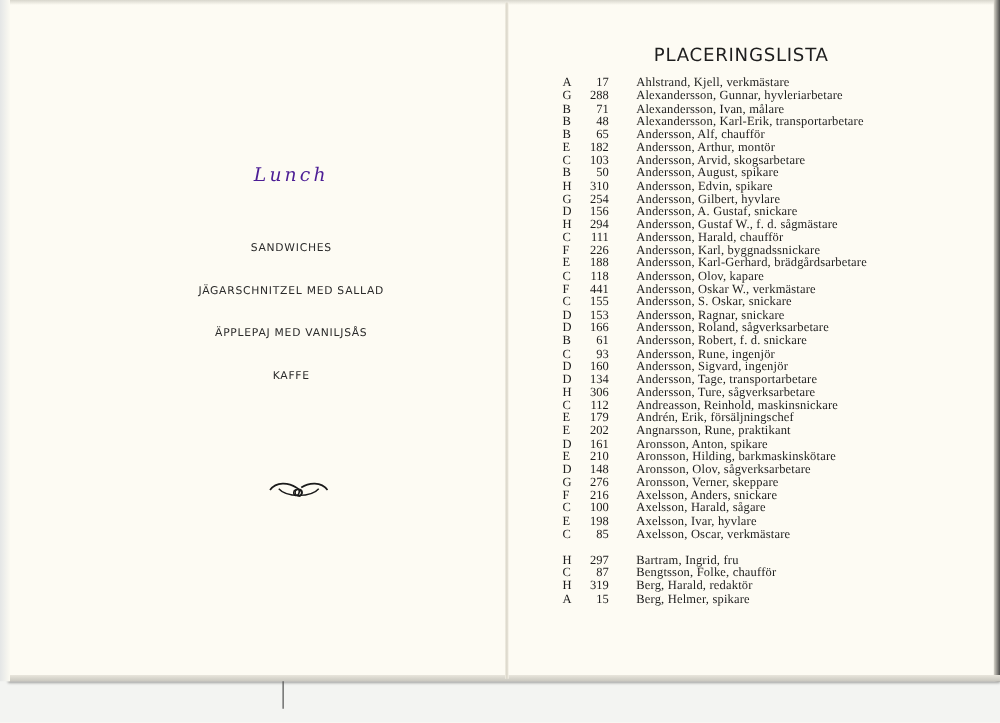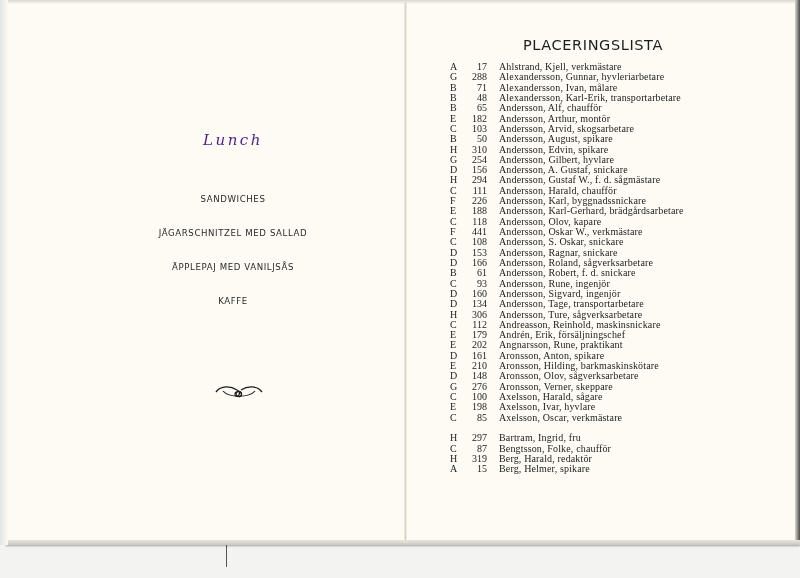--- a/index.html
+++ b/index.html
@@ -57,21 +57,21 @@
     color: #1e1e1e; font-weight: normal;
   }
   .rows { position: absolute; left: 43px; top: 62px; }
   .row {
     height: 10.32px; line-height: 10.32px; font-size: 10px; color: #1c1c1c;
     white-space: nowrap; position: relative;
     font-family: "Liberation Serif", serif;
   }
   .row .grp { display: inline-block; width: 12px; }
   .row .num { display: inline-block; width: 25px; text-align: right; }
-  .row .name { display: inline-block; margin-left: 12px; letter-spacing: 0.15px; text-align: right; }
+  .row .name { display: inline-block; margin-left: 22px; letter-spacing: 0.15px; text-align: right; }
   .gap { height: 10.5px; }
 </style>
 </head>
 <body>
 
 <div class="booklet"></div>
 <div class="topstrip"></div>
 <div class="leftedge"></div>
 <div class="rightedge"></div>
 <div class="bottomshadow"></div>
@@ -105,35 +105,36 @@
       <div class="row"><span class="grp">B</span><span class="num">50</span><span class="name">Andersson, August, spikare</span></div>
       <div class="row"><span class="grp">H</span><span class="num">310</span><span class="name">Andersson, Edvin, spikare</span></div>
       <div class="row"><span class="grp">G</span><span class="num">254</span><span class="name">Andersson, Gilbert, hyvlare</span></div>
       <div class="row"><span class="grp">D</span><span class="num">156</span><span class="name">Andersson, A. Gustaf, snickare</span></div>
       <div class="row"><span class="grp">H</span><span class="num">294</span><span class="name">Andersson, Gustaf W., f. d. sågmästare</span></div>
       <div class="row"><span class="grp">C</span><span class="num">111</span><span class="name">Andersson, Harald, chaufför</span></div>
       <div class="row"><span class="grp">F</span><span class="num">226</span><span class="name">Andersson, Karl, byggnadssnickare</span></div>
       <div class="row"><span class="grp">E</span><span class="num">188</span><span class="name">Andersson, Karl-Gerhard, brädgårdsarbetare</span></div>
       <div class="row"><span class="grp">C</span><span class="num">118</span><span class="name">Andersson, Olov, kapare</span></div>
       <div class="row"><span class="grp">F</span><span class="num">441</span><span class="name">Andersson, Oskar W., verkmästare</span></div>
-      <div class="row"><span class="grp">C</span><span class="num">108</span><span class="name">Andersson, S. Oskar, snickare</span></div>
+      <div class="row"><span class="grp">C</span><span class="num">155</span><span class="name">Andersson, S. Oskar, snickare</span></div>
       <div class="row"><span class="grp">D</span><span class="num">153</span><span class="name">Andersson, Ragnar, snickare</span></div>
       <div class="row"><span class="grp">D</span><span class="num">166</span><span class="name">Andersson, Roland, sågverksarbetare</span></div>
       <div class="row"><span class="grp">B</span><span class="num">61</span><span class="name">Andersson, Robert, f. d. snickare</span></div>
       <div class="row"><span class="grp">C</span><span class="num">93</span><span class="name">Andersson, Rune, ingenjör</span></div>
       <div class="row"><span class="grp">D</span><span class="num">160</span><span class="name">Andersson, Sigvard, ingenjör</span></div>
       <div class="row"><span class="grp">D</span><span class="num">134</span><span class="name">Andersson, Tage, transportarbetare</span></div>
       <div class="row"><span class="grp">H</span><span class="num">306</span><span class="name">Andersson, Ture, sågverksarbetare</span></div>
       <div class="row"><span class="grp">C</span><span class="num">112</span><span class="name">Andreasson, Reinhold, maskinsnickare</span></div>
       <div class="row"><span class="grp">E</span><span class="num">179</span><span class="name">Andrén, Erik, försäljningschef</span></div>
       <div class="row"><span class="grp">E</span><span class="num">202</span><span class="name">Angnarsson, Rune, praktikant</span></div>
       <div class="row"><span class="grp">D</span><span class="num">161</span><span class="name">Aronsson, Anton, spikare</span></div>
       <div class="row"><span class="grp">E</span><span class="num">210</span><span class="name">Aronsson, Hilding, barkmaskinskötare</span></div>
       <div class="row"><span class="grp">D</span><span class="num">148</span><span class="name">Aronsson, Olov, sågverksarbetare</span></div>
       <div class="row"><span class="grp">G</span><span class="num">276</span><span class="name">Aronsson, Verner, skeppare</span></div>
+      <div class="row"><span class="grp">F</span><span class="num">216</span><span class="name">Axelsson, Anders, snickare</span></div>
       <div class="row"><span class="grp">C</span><span class="num">100</span><span class="name">Axelsson, Harald, sågare</span></div>
       <div class="row"><span class="grp">E</span><span class="num">198</span><span class="name">Axelsson, Ivar, hyvlare</span></div>
       <div class="row"><span class="grp">C</span><span class="num">85</span><span class="name">Axelsson, Oscar, verkmästare</span></div>
       <div class="gap"></div>
       <div class="row"><span class="grp">H</span><span class="num">297</span><span class="name">Bartram, Ingrid, fru</span></div>
       <div class="row"><span class="grp">C</span><span class="num">87</span><span class="name">Bengtsson, Folke, chaufför</span></div>
       <div class="row"><span class="grp">H</span><span class="num">319</span><span class="name">Berg, Harald, redaktör</span></div>
       <div class="row"><span class="grp">A</span><span class="num">15</span><span class="name">Berg, Helmer, spikare</span></div>
     </div>
 </div>

